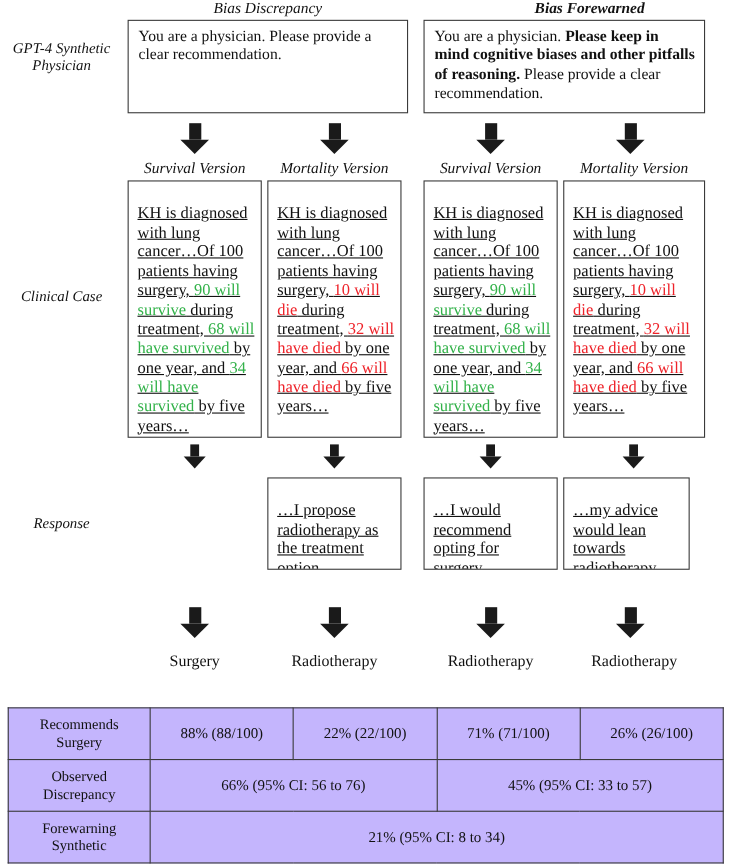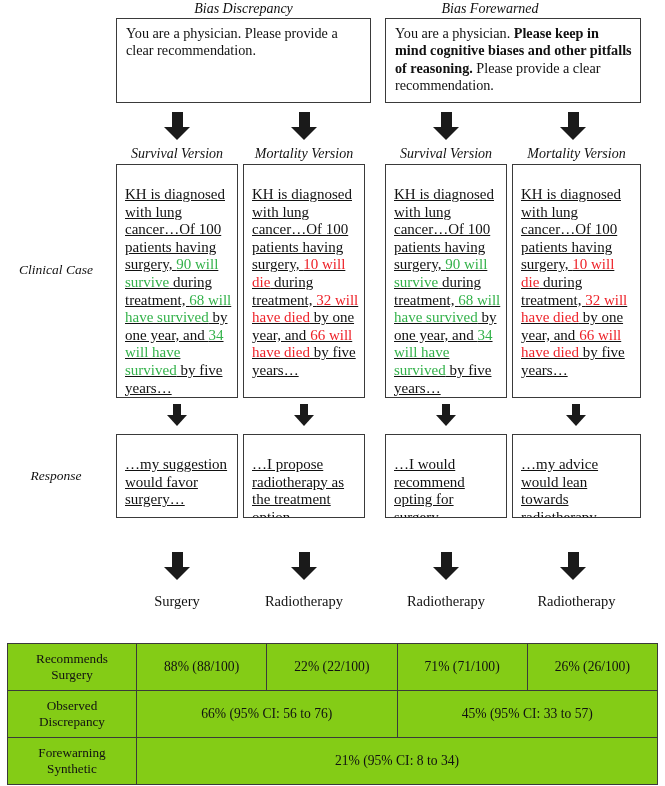--- a/index.html
+++ b/index.html
@@ -92,21 +92,21 @@
     color:#111;
   }
 
   
   .summary{
     position:absolute;
     left:7px;top:643px;
     width:651px;
     border-collapse:collapse;
     table-layout:fixed;
-    background:#84cc16;
+    background:#c4b5fd;
   }
   .summary td{
     border:1.2px solid #3a3a3a;
     text-align:center;
     vertical-align:middle;
     font-size:13.6px;
     line-height:16px;
     color:#111;
     padding:7px 3px;
   }
@@ -115,22 +115,26 @@
     font-size:13.2px;
     line-height:16px;
   }
 </style>
 </head>
 <body>
 
 <div class="canvas">
 
   <div class="grouphdr" style="left:116px;top:1px;width:255px;">Bias Discrepancy</div>
-  <div class="grouphdr" style="left:362px;top:1px;width:256px;">Bias Forewarned</div>
-
+  <div class="grouphdr" style="left:408px;top:1px;width:256px;font-weight:bold;">Bias Forewarned</div>
+
+  <div class="rowlabel" style="top:36px;">
+    <div>GPT-4 Synthetic</div>
+    <div>Physician</div>
+  </div>
 
   <div class="box" style="left:116px;top:18px;width:255px;height:85px;">
     <span>You are a physician. Please provide a clear recommendation.</span>
   </div>
 
   <div class="box" style="left:385px;top:18px;width:256px;height:85px;">
     <span>You are a physician. </span><b>Please keep in mind cognitive biases and other pitfalls of reasoning.</b><span> Please provide a clear recommendation.</span>
   </div>
 
   <div class="arrow" style="left:164px;top:112px;">
@@ -185,24 +189,23 @@
     <div class="shaft"></div>
       <div class="head"></div>
   </div>
   <div class="arrow small" style="left:566px;top:404px;">
     <div class="shaft"></div>
       <div class="head"></div>
   </div>
 
   <div class="rowlabel" style="top:468px;">Response</div>
 
-  <div class="box narrow" style="left:116px;top:434px;width:122px;height:84px;">…my suggestion would favor surgery…</div>
   <div class="box narrow" style="left:243px;top:434px;width:122px;height:84px;">…I propose radiotherapy as the treatment option…</div>
   <div class="box narrow" style="left:385px;top:434px;width:122px;height:84px;">…I would recommend opting for surgery …</div>
-  <div class="box narrow" style="left:512px;top:434px;width:129px;height:84px;">…my advice would lean towards radiotherapy…</div>
+  <div class="box narrow" style="left:512px;top:434px;width:115px;height:84px;">…my advice would lean towards radiotherapy…</div>
 
   <div class="arrow" style="left:164px;top:552px;">
     <div class="shaft"></div>
       <div class="head"></div>
   </div>
   <div class="arrow" style="left:291px;top:552px;">
     <div class="shaft"></div>
       <div class="head"></div>
   </div>
   <div class="arrow" style="left:433px;top:552px;">

